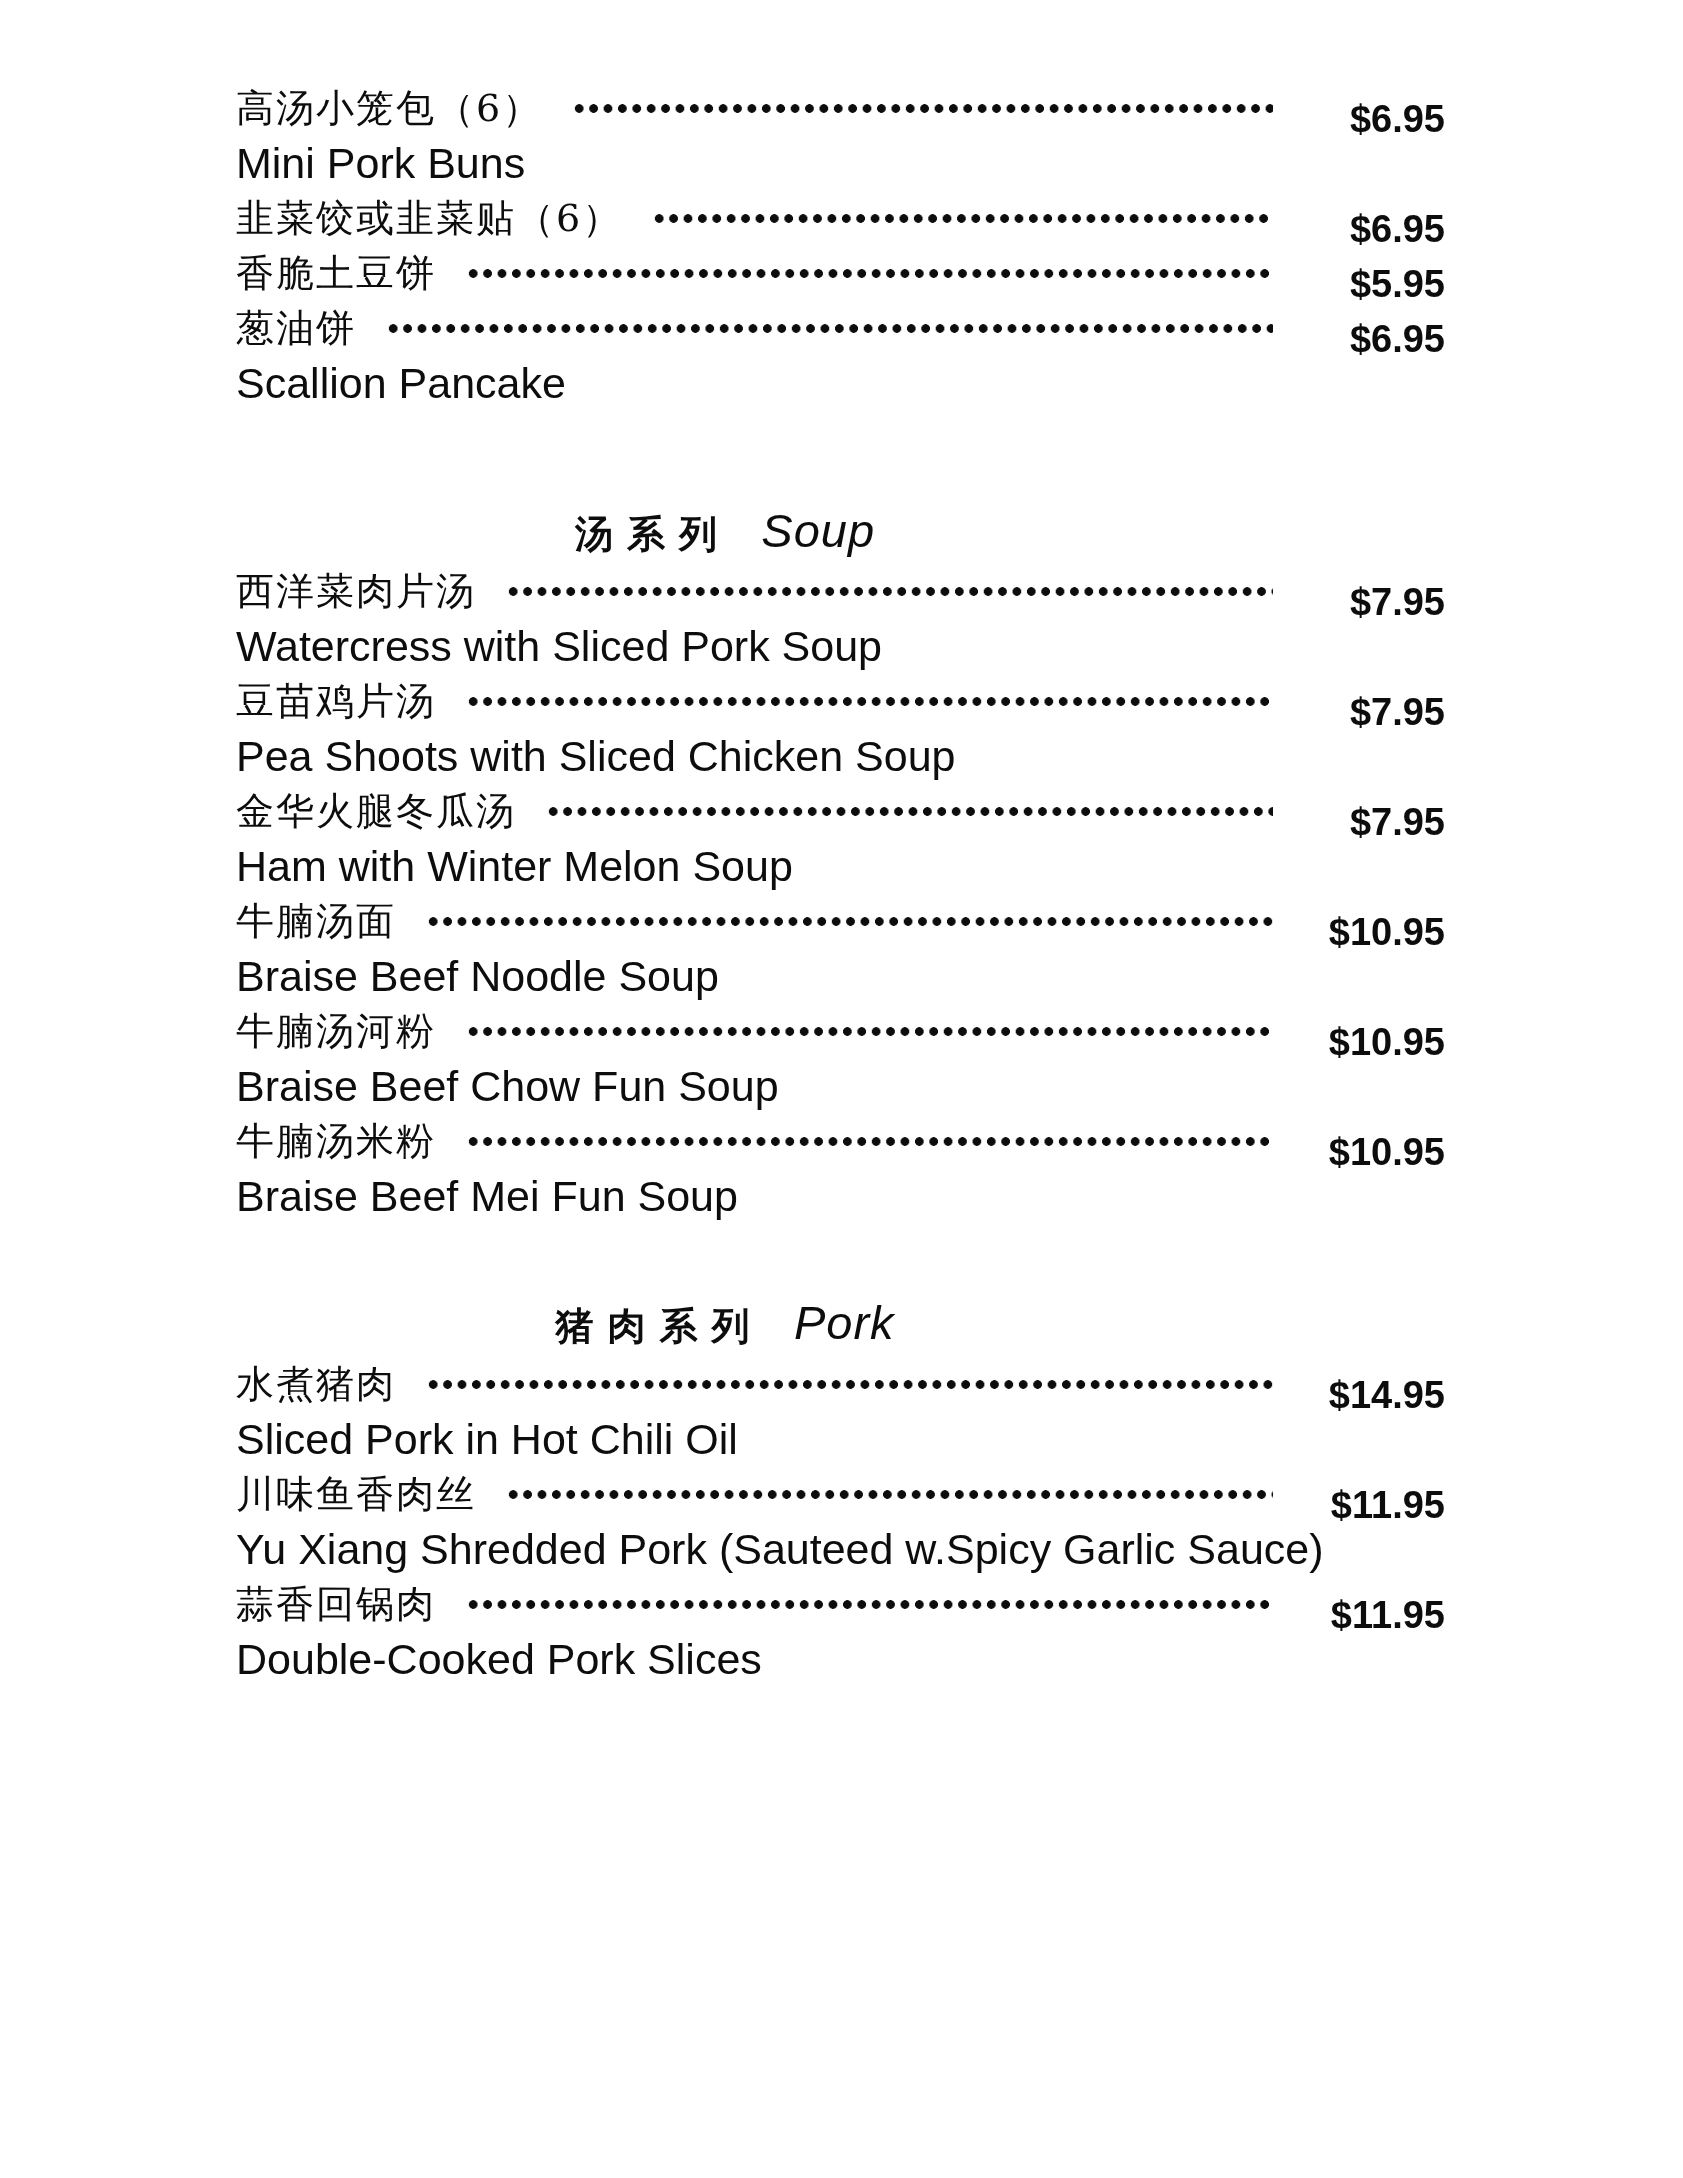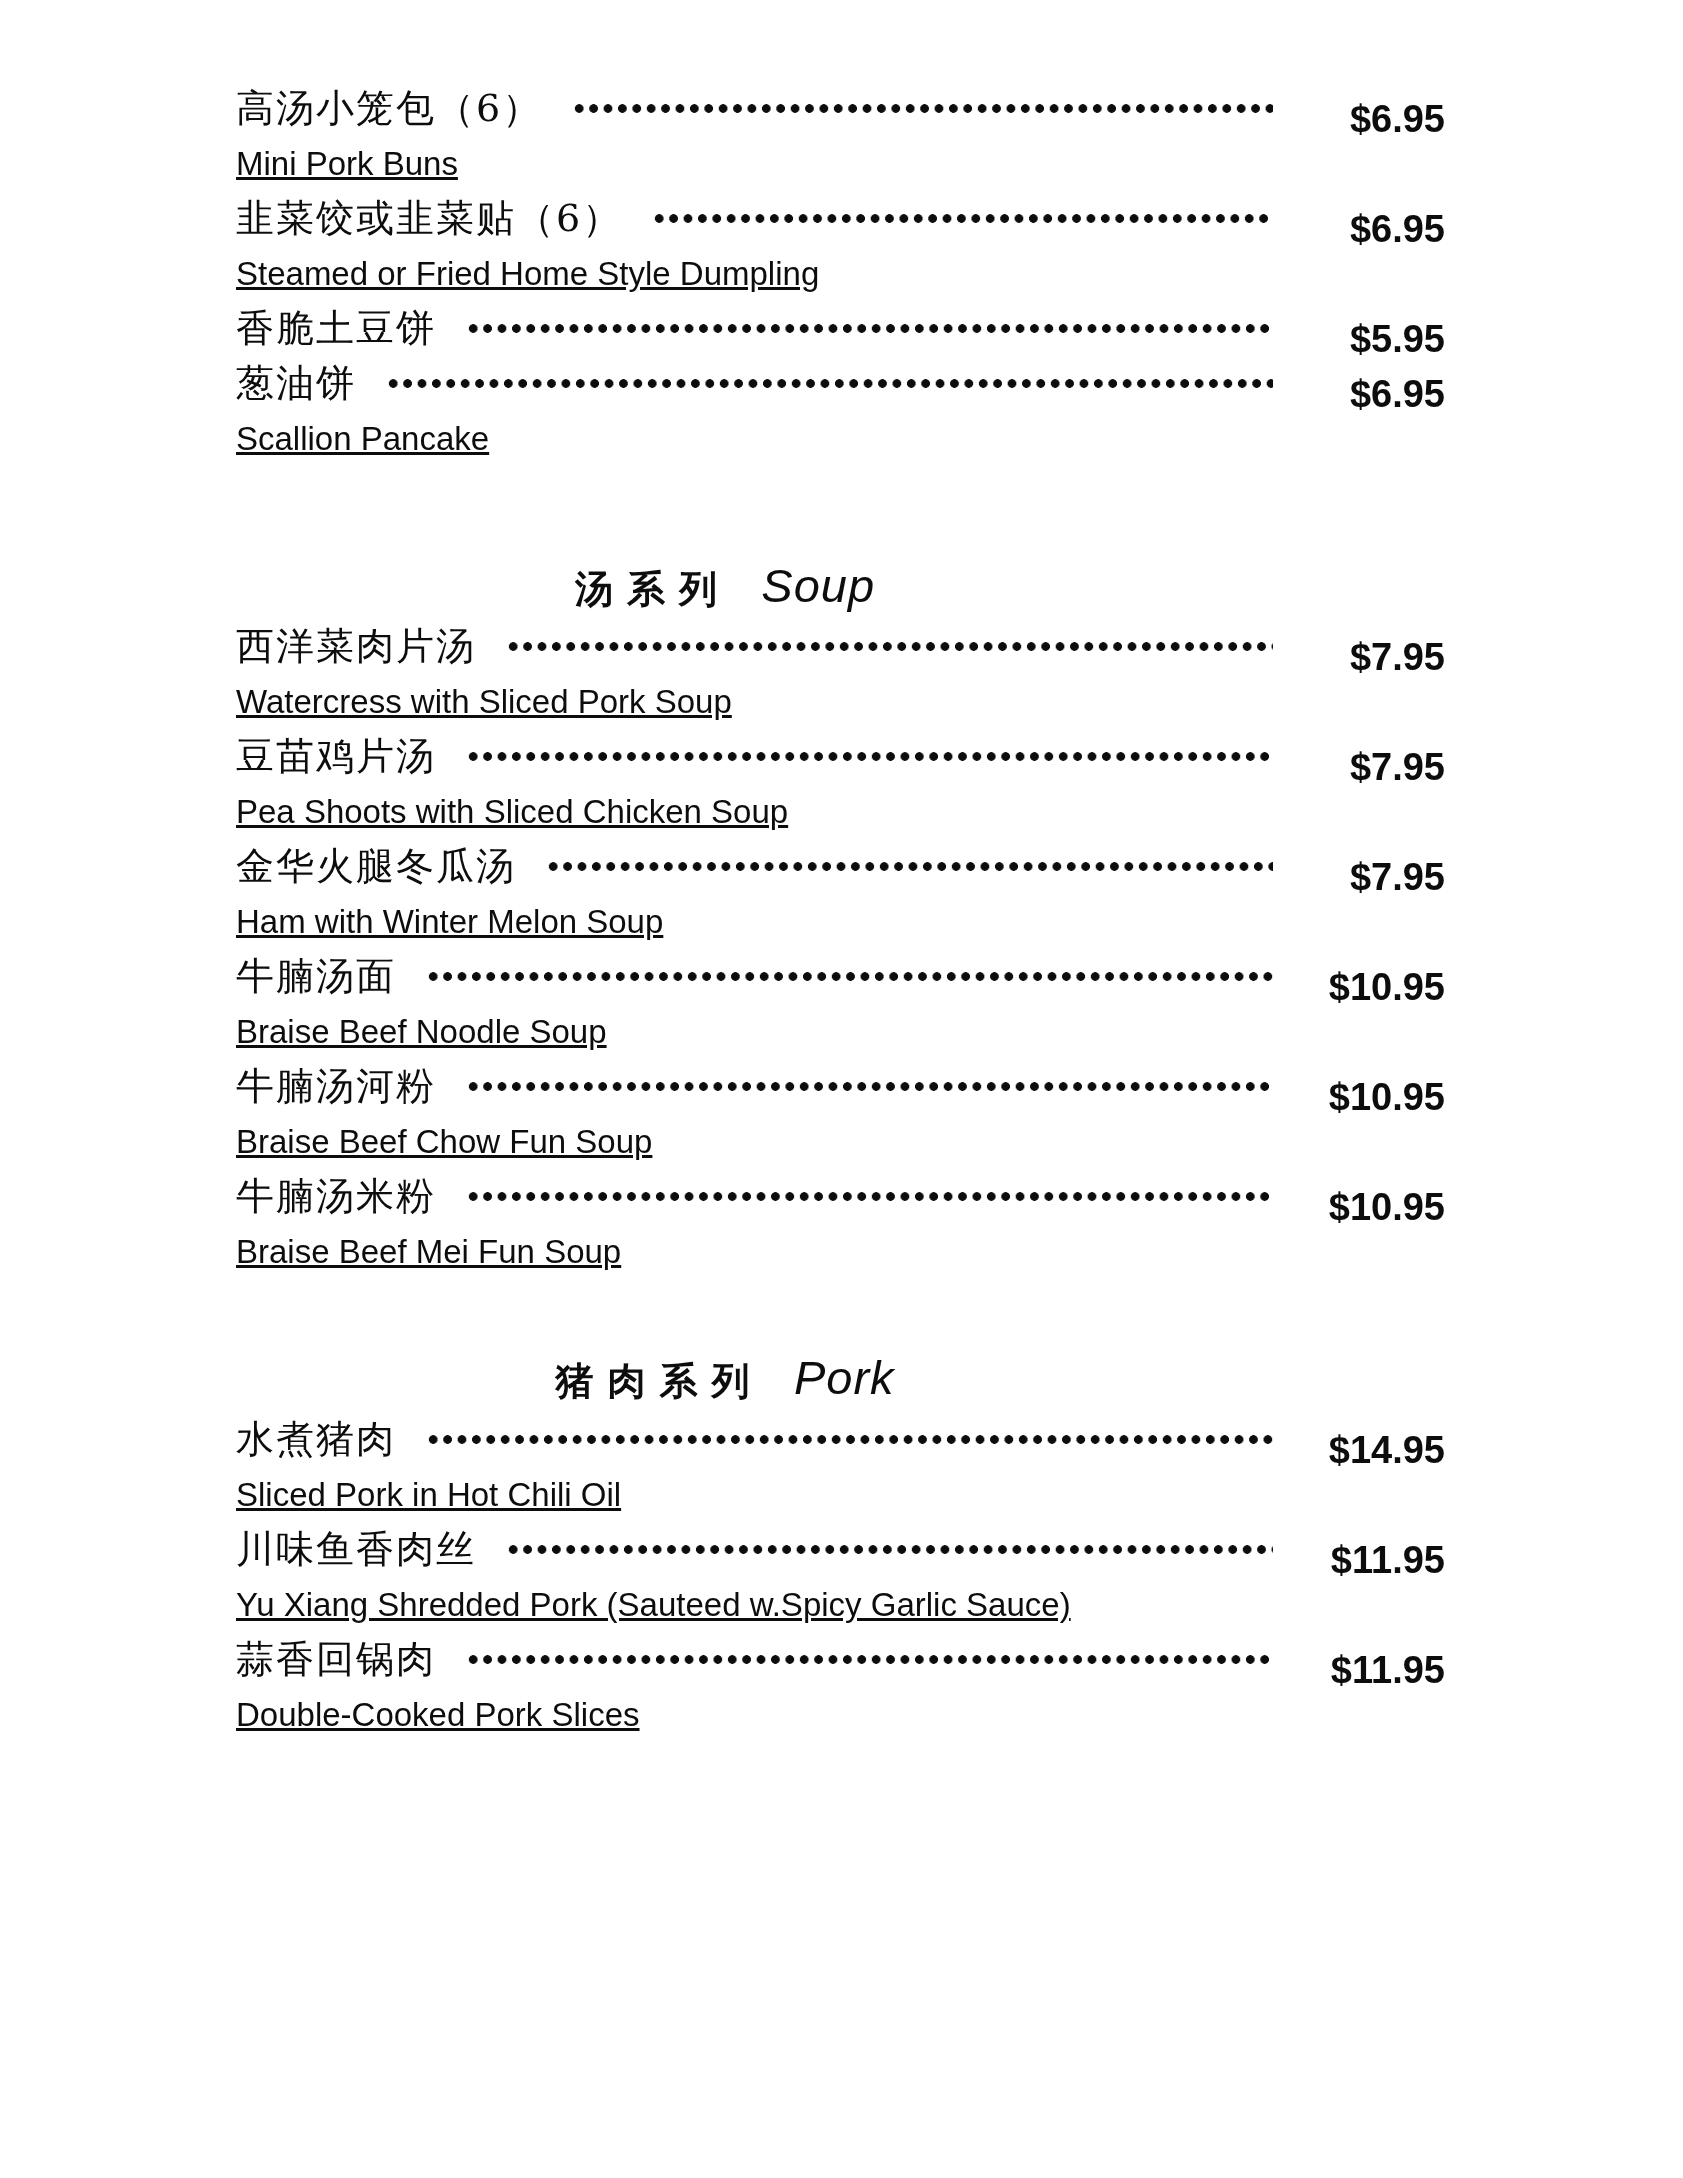--- a/index.html
+++ b/index.html
@@ -49,23 +49,22 @@
     flex: 0 0 auto;
     min-width: 121px;
     text-align: right;
     font-size: 38px;
     font-weight: bold;
     margin-top: 21px;
   }
   .item-line2 {
     height: 55px;
     line-height: 55px;
-    font-size: 33px;
+    font-size: 43px;
     white-space: nowrap;
-    text-decoration: underline;
   }
   .section-header {
     width: 978px;
     text-align: center;
     height: 63px;
     line-height: 63px;
     white-space: nowrap;
   }
   .section-header.soup { margin: 88px 0 2px 0; }
   .section-header.pork { margin: 67px 0 3px 0; }
@@ -96,21 +95,20 @@
     </div>
     <div class="item-line2">Mini Pork Buns</div>
   </div>
 
   <div class="menu-item">
     <div class="item-line1">
       <span class="item-name-zh" lang="zh">韭菜饺或韭菜贴（6）</span>
       <span class="dotted-leader"></span>
       <span class="item-price">$6.95</span>
     </div>
-    <div class="item-line2">Steamed or Fried Home Style Dumpling</div>
   </div>
 
   <div class="menu-item">
     <div class="item-line1">
       <span class="item-name-zh" lang="zh">香脆土豆饼</span>
       <span class="dotted-leader"></span>
       <span class="item-price">$5.95</span>
     </div>
   </div>
 

